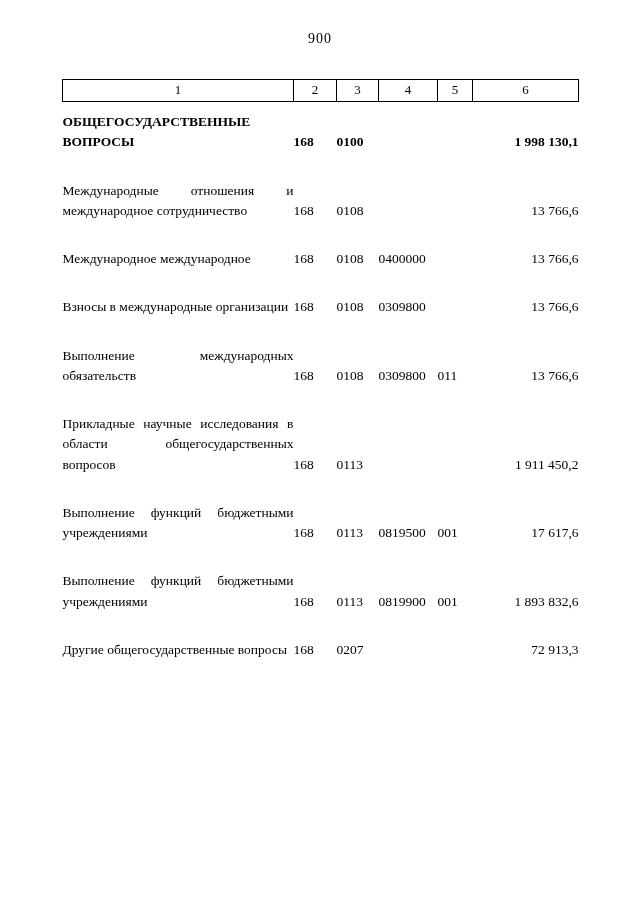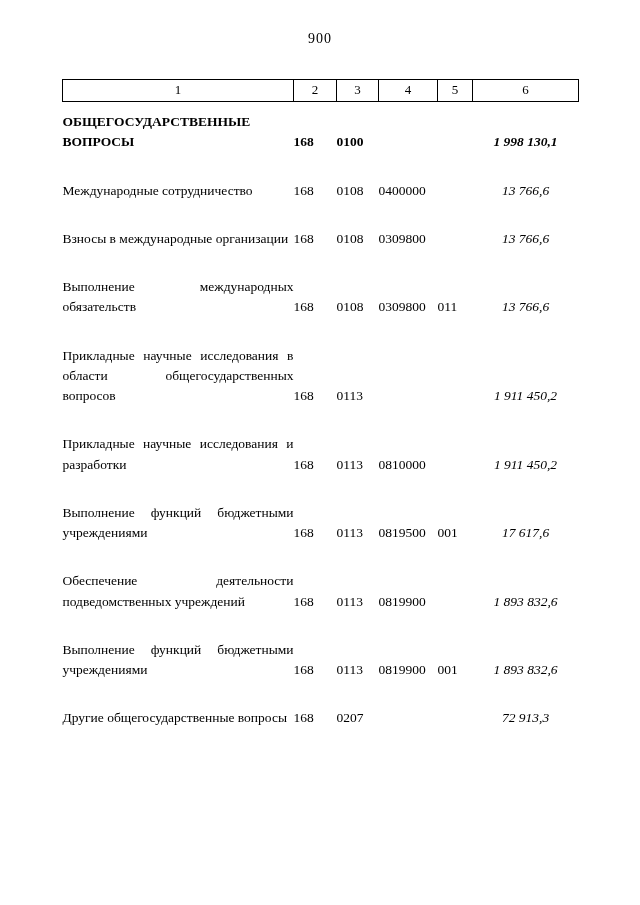--- a/index.html
+++ b/index.html
@@ -47,24 +47,23 @@
   }
   td.cell-name {
     text-align: justify;
     padding-right: 12px;
   }
   td.cell-c2 { padding-left: 7px; }
   td.cell-c3 { padding-left: 5px; margin-left: 28px; }
   td.cell-c4 { padding-left: 5px; }
   td.cell-c5 { padding-left: 4px; }
   td.cell-amount {
-    text-align: center;
+    text-align: right;
     white-space: nowrap;
     padding-right: 2px;
-    font-style: italic;
   }
   tr.bold-row td {
     font-weight: bold;
   }
   tr.bold-row td.cell-name {
     text-transform: uppercase;
     margin-left: 13px;
   }
 </style>
 </head>
@@ -97,21 +96,29 @@
 
     <tr class="bold-row">
     <td class="cell-name">ОБЩЕГОСУДАРСТВЕННЫЕ ВОПРОСЫ</td>
     <td class="cell-c2">168</td>
     <td class="cell-c3">0100</td>
     <td class="cell-c4"></td>
     <td class="cell-c5"></td>
     <td class="cell-amount">1 998 130,1</td>
   </tr>
         <tr>
-    <td class="cell-name">Международные сотрудничество</td>
+    <td class="cell-name">Международные отношения и международное сотрудничество</td>
+    <td class="cell-c2">168</td>
+    <td class="cell-c3">0108</td>
+    <td class="cell-c4"></td>
+    <td class="cell-c5"></td>
+    <td class="cell-amount">13 766,6</td>
+  </tr>
+        <tr>
+    <td class="cell-name">Международное международное</td>
     <td class="cell-c2">168</td>
     <td class="cell-c3">0108</td>
     <td class="cell-c4">0400000</td>
     <td class="cell-c5"></td>
     <td class="cell-amount">13 766,6</td>
   </tr>
         <tr>
     <td class="cell-name">Взносы в международные организации</td>
     <td class="cell-c2">168</td>
     <td class="cell-c3">0108</td>
@@ -129,42 +136,26 @@
   </tr>
         <tr>
     <td class="cell-name">Прикладные научные исследования в области общегосударственных вопросов</td>
     <td class="cell-c2">168</td>
     <td class="cell-c3">0113</td>
     <td class="cell-c4"></td>
     <td class="cell-c5"></td>
     <td class="cell-amount">1 911 450,2</td>
   </tr>
         <tr>
-    <td class="cell-name">Прикладные научные исследования и разработки</td>
-    <td class="cell-c2">168</td>
-    <td class="cell-c3">0113</td>
-    <td class="cell-c4">0810000</td>
-    <td class="cell-c5"></td>
-    <td class="cell-amount">1 911 450,2</td>
-  </tr>
-        <tr>
     <td class="cell-name">Выполнение функций бюджетными учреждениями</td>
     <td class="cell-c2">168</td>
     <td class="cell-c3">0113</td>
     <td class="cell-c4">0819500</td>
     <td class="cell-c5">001</td>
     <td class="cell-amount">17 617,6</td>
-  </tr>
-        <tr>
-    <td class="cell-name">Обеспечение деятельности подведомственных учреждений</td>
-    <td class="cell-c2">168</td>
-    <td class="cell-c3">0113</td>
-    <td class="cell-c4">0819900</td>
-    <td class="cell-c5"></td>
-    <td class="cell-amount">1 893 832,6</td>
   </tr>
         <tr>
     <td class="cell-name">Выполнение функций бюджетными учреждениями</td>
     <td class="cell-c2">168</td>
     <td class="cell-c3">0113</td>
     <td class="cell-c4">0819900</td>
     <td class="cell-c5">001</td>
     <td class="cell-amount">1 893 832,6</td>
   </tr>
         <tr>

